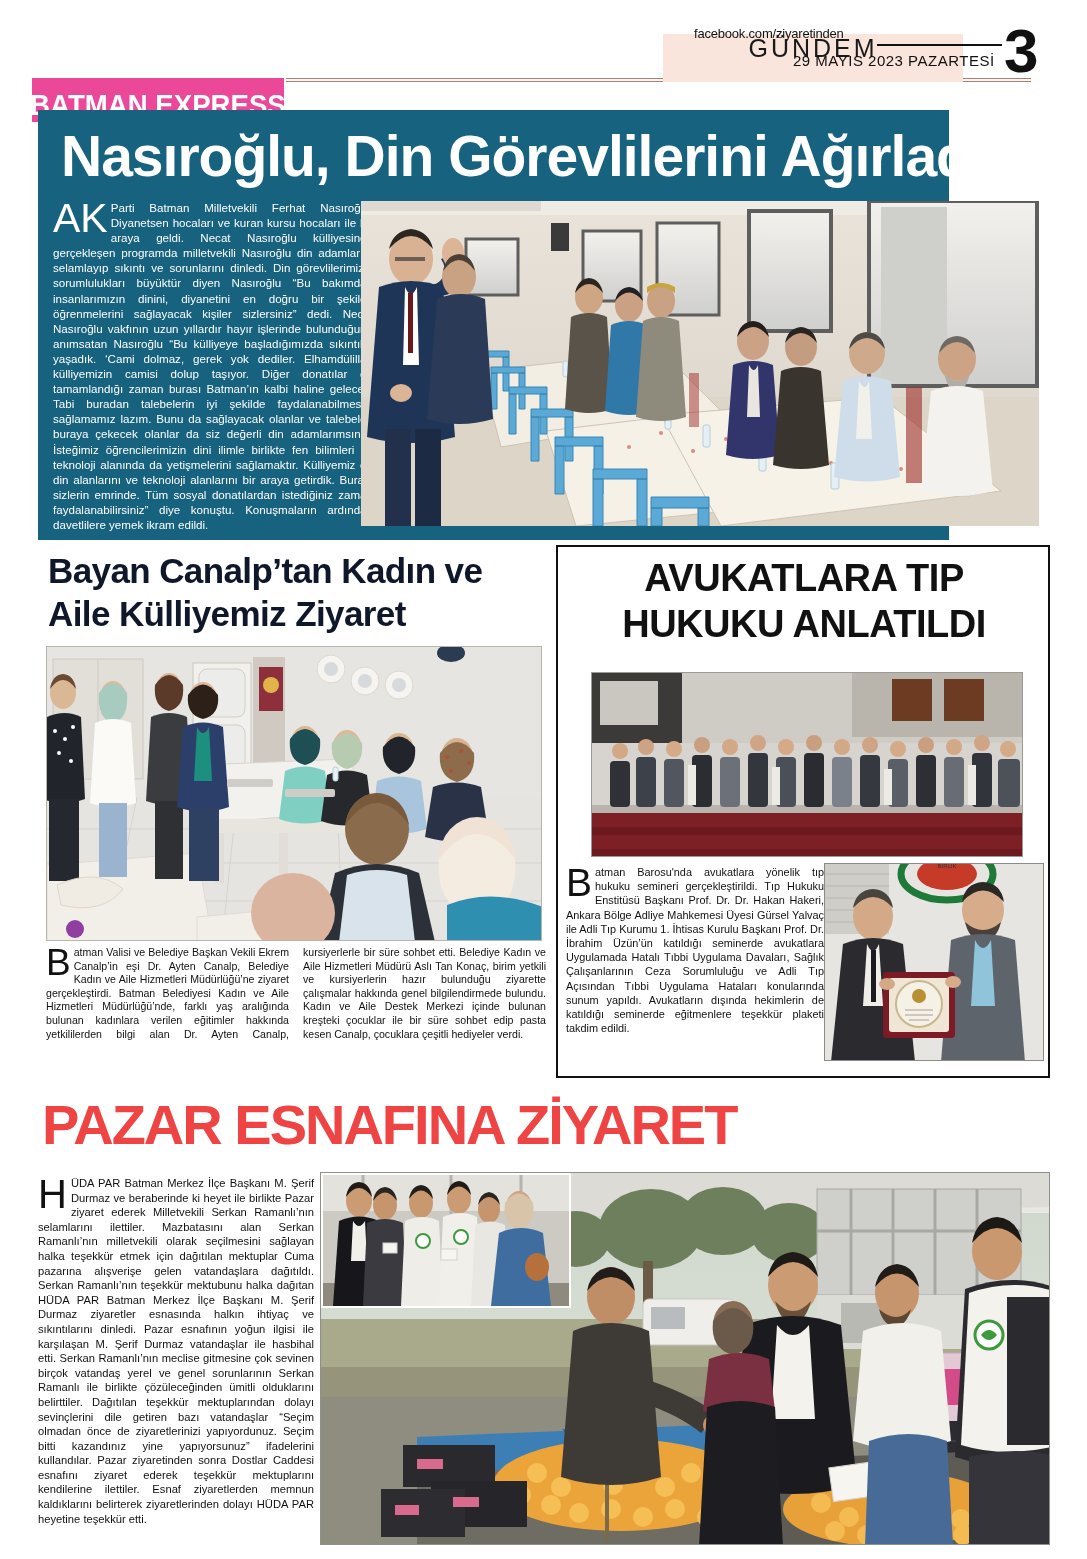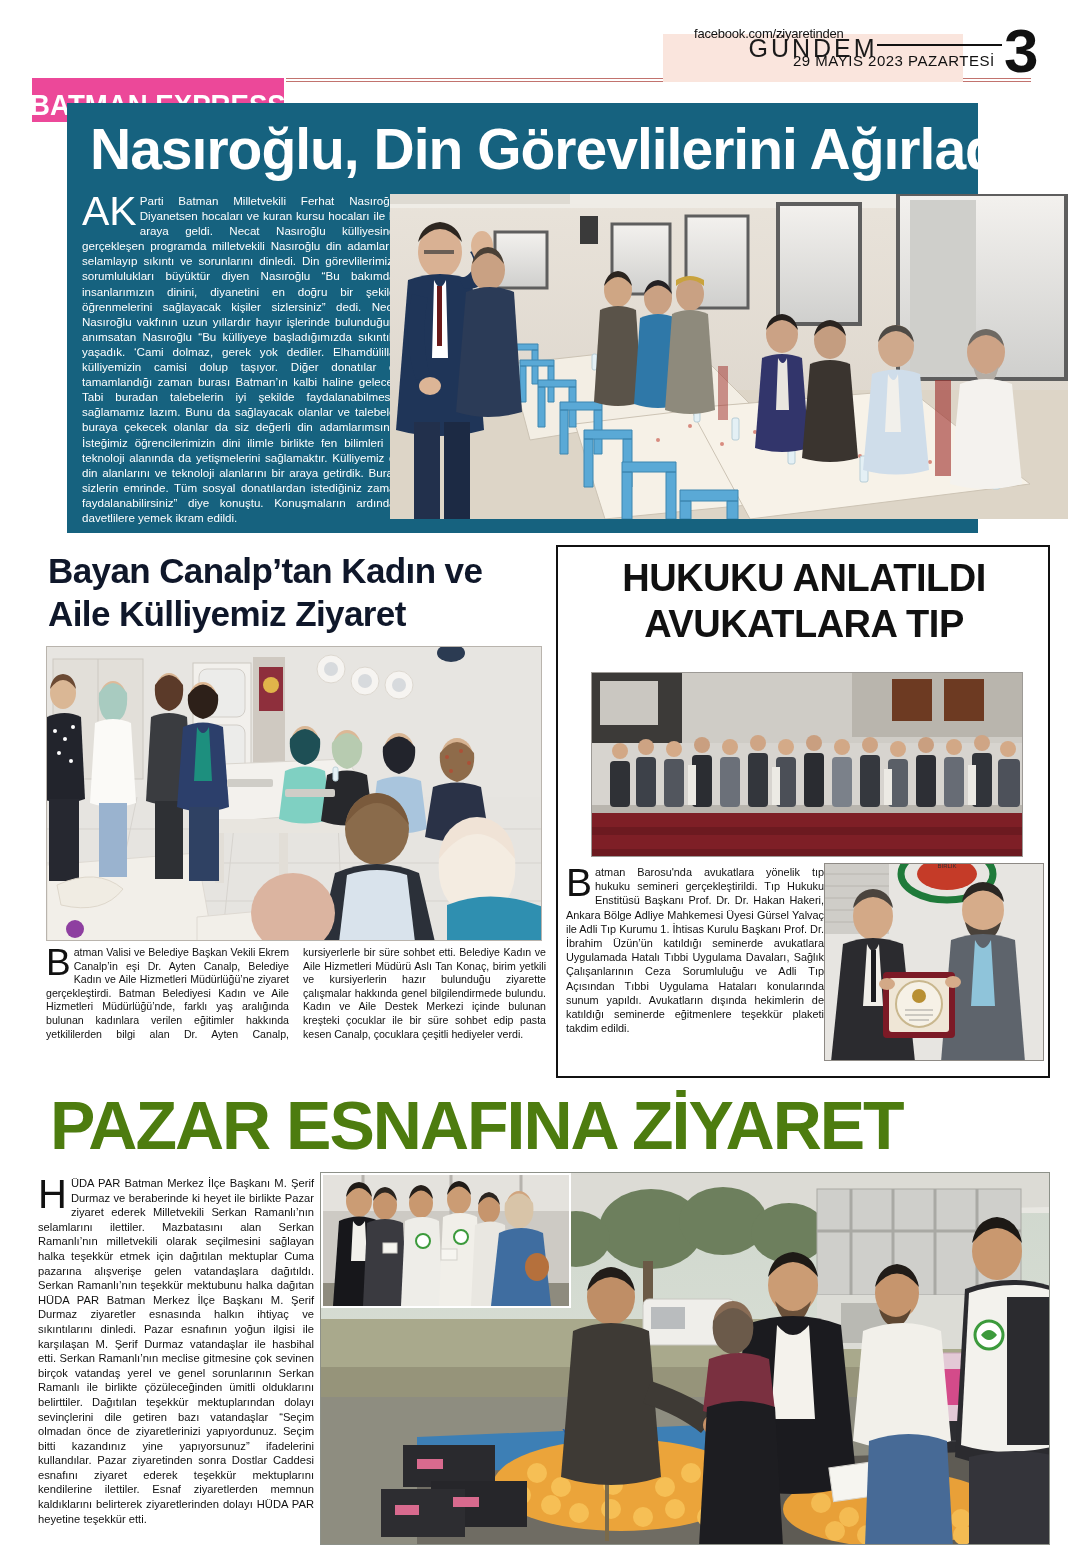--- a/index.html
+++ b/index.html
@@ -43,22 +43,22 @@
     letter-spacing:0.5px; font-family:Liberation Sans, sans-serif; white-space:nowrap;
   }
   .date-rule { position:absolute; left:877px; top:44px; width:125px; height:2px; background:#111; }
   .page-num {
     position:absolute; left:1004px; top:20px; font-size:62px; font-weight:bold;
     color:#111; line-height:62px; font-family:"Liberation Sans", sans-serif;
   }
 
   
   .story1 {
-    position:absolute; left:38px; top:103px; width:911px; height:430px;
-    background:#16627f; border:1px solid #16627f;margin-left:29px;
+    position:absolute; left:38px; top:110px; width:911px; height:430px;
+    background:#16627f; border:1px solid #16627f;
   }
   .s1-headline {
     position:absolute; left:22px; top:14px; width:975px; height:62px;
     color:#ffffff; font-weight:bold; font-size:57px; line-height:62px;
     letter-spacing:-1px; white-space:nowrap; font-family:"Liberation Sans", sans-serif;
   }
   .s1-body {
     position:absolute; left:14px; top:89px; width:320px; height:328px;
     color:#ffffff; font-size:11.6px; line-height:15.1px; text-align:justify;
     font-family:"Liberation Sans", sans-serif;
@@ -117,22 +117,22 @@
     margin:2px 3px 0 0; color:#111;
   }
   .s3-photo2 {
     position:absolute; left:266px; top:316px; width:220px; height:198px;
     overflow:hidden; background:#a9a5a0; border:1px solid #8e8a85;
   }
 
   
   .story4 { position:absolute; left:38px; top:1090px; width:1012px; height:455px; }
   .s4-headline {
-    position:absolute; left:12px; top:0; width:1012px; height:68px;
-    font-size:68px; font-weight:bold; line-height:70px; color:#4d7c0f;
+    position:absolute; left:4px; top:0; width:1012px; height:68px;
+    font-size:56px; font-weight:bold; line-height:70px; color:#ef4444;
     letter-spacing:-2px; white-space:nowrap; font-family:"Liberation Sans", sans-serif;
     transform: scaleX(1.0);
   }
   .s4-body {
     position:absolute; left:0px; top:86px; width:276px; height:365px;
     font-size:11.2px; line-height:14.6px; text-align:justify; color:#111;
     font-family:"Liberation Sans", sans-serif;
   }
   .s4-body .dropcap {
     float:left; font-size:40px; line-height:32px; font-weight:normal;
@@ -459,22 +459,22 @@
       </svg>
     </div>
 
     <div class="s2-cols">
       <span class="dropcap">B</span><span>atman Valisi ve Belediye Başkan Vekili Ekrem Canalp’in eşi Dr. Ayten Canalp, Belediye Kadın ve Aile Hizmetleri Müdürlüğü’ne ziyaret gerçekleştirdi. Batman Belediyesi Kadın ve Aile Hizmetleri Müdürlüğü’nde, farklı yaş aralığında bulunan kadınlara verilen eğitimler hakkında yetkililerden bilgi alan Dr. Ayten Canalp, kursiyerlerle bir süre sohbet etti. Belediye Kadın ve Aile Hizmetleri Müdürü Aslı Tan Konaç, birim yetkili ve kursiyerlerin hazır bulunduğu ziyarette çalışmalar hakkında genel bilgilendirmede bulundu. Kadın ve Aile Destek Merkezi içinde bulunan kreşteki çocuklar ile bir süre sohbet edip pasta kesen Canalp, çocuklara çeşitli hediyeler verdi.</span>
     </div>
   </div>
 
   <div class="story3">
     <div class="s3-headline">
+      <div>AVUKATLARA TIP</div>
       <div>HUKUKU ANLATILDI</div>
-      <div>AVUKATLARA TIP</div>
     </div>
 
     <div class="s3-photo">
       <svg viewBox="0 0 432 185" width="432" height="185" preserveAspectRatio="none">
         <rect x="0" y="0" width="432" height="185" fill="#d7d4cf"></rect>
         <rect x="0" y="0" width="432" height="70" fill="#cfccc6"></rect>
 
         <rect x="0" y="0" width="90" height="70" fill="#3c3a38"></rect>
         <rect x="8" y="8" width="58" height="44" fill="#cac7c1"></rect>
         <rect x="260" y="0" width="172" height="64" fill="#b9b5ad"></rect>

